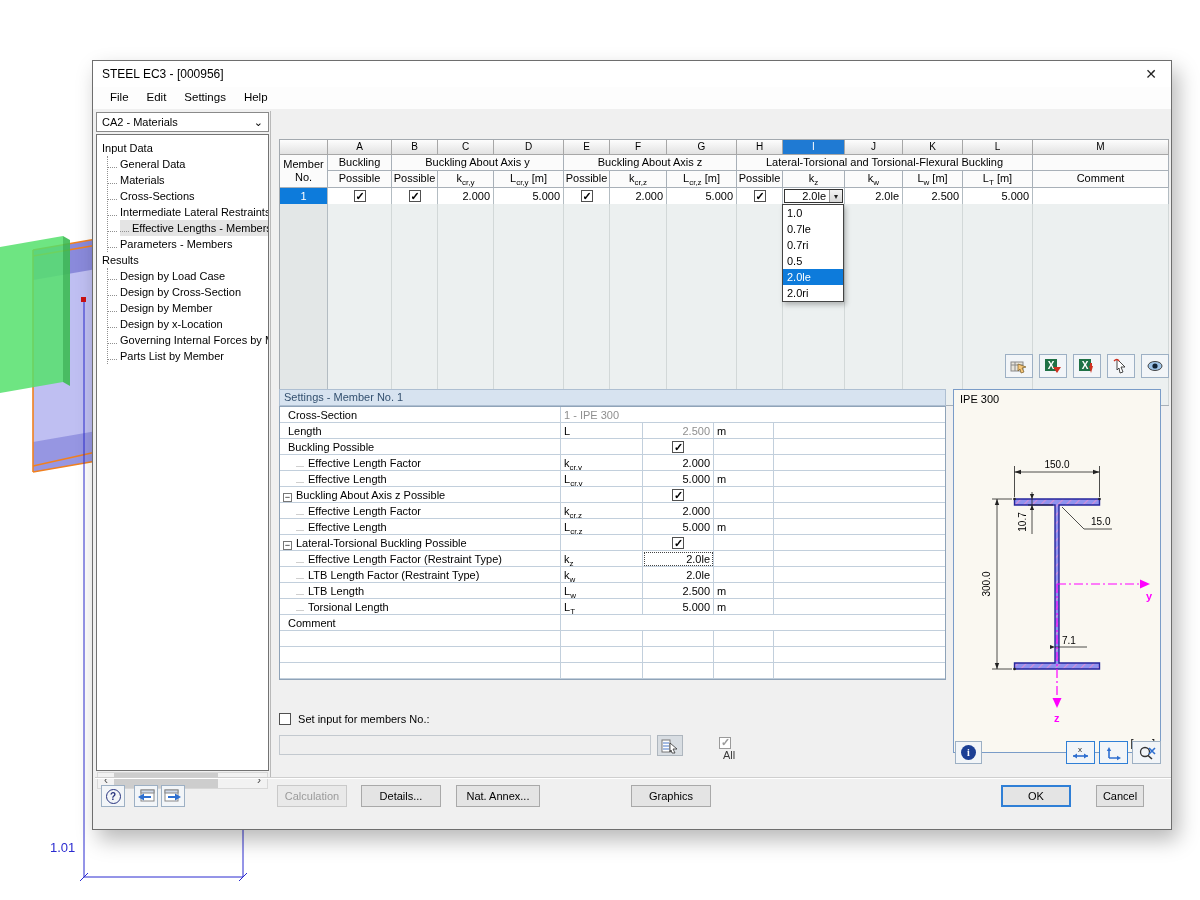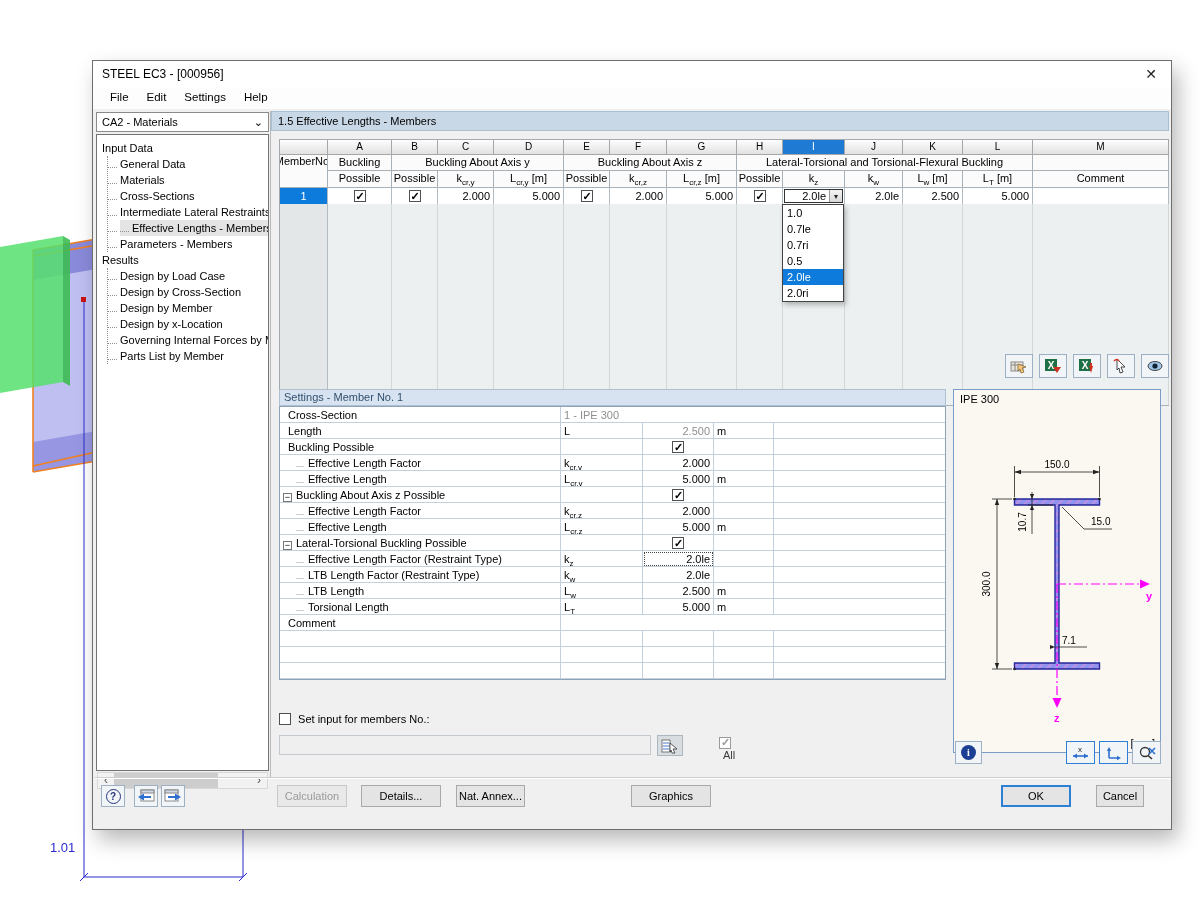--- a/index.html
+++ b/index.html
@@ -38,21 +38,21 @@
                  background:#c9d8e6; border:1px solid #a9bfd2; line-height:18px; padding-left:6px; }
   
   .gtable { position:absolute; left:186px; top:78px; width:890px; display:grid;
             grid-template-columns:48px 64px 46px 56px 70px 46px 57px 70px 46px 62px 58px 60px 70px 1fr;
             grid-template-rows:15px 16px 17px 17px; border-left:1px solid #a3a9af; border-top:1px solid #a3a9af; }
   .hL { background:linear-gradient(#fdfdfd,#e2e2e2); border-right:1px solid #a7a7a7; border-bottom:1px solid #a7a7a7;
         text-align:center; font-size:10px; line-height:14px; }
   .hL.selL { background:#1f7ad3; color:#fff; }
   .hG, .hS { background:#fbfbfb; border-right:1px solid #a8b0b8; border-bottom:1px solid #a8b0b8;
         text-align:center; line-height:15px; overflow:hidden; white-space:nowrap; }
-  .hMember { grid-row:2/4; display:flex; flex-direction:row; justify-content:center; line-height:13px; }
+  .hMember { grid-row:2/4; display:flex; flex-direction:column; justify-content:center; line-height:13px; }
   .dC { background:#fff; border-right:1px solid #b3bcc2; border-bottom:1px solid #b3bcc2;
         text-align:right; padding:1px 3px 0 0; line-height:15px; }
   .dC.center { text-align:center; padding:1px 0 0 0; }
   .dMember { background:#0d7bdb; color:#fff; text-align:center; padding:1px 0 0 0; }
   sub { font-size:8px; }
   .combo { display:flex; height:100%; align-items:stretch; border:1px solid #333; }
   .combo-val { flex:1; text-align:right; padding:0 3px 0 0; line-height:13px; }
   .combo-btn { width:13px; background:linear-gradient(#f4f4f4,#d8d8d8); border-left:1px solid #999;
         font-size:8px; line-height:13px; text-align:center; color:#222; }
   .tbody-fill { position:absolute; left:186px; top:143px; width:890px; height:202px; display:grid;
@@ -195,21 +195,20 @@
       </div>
     </div>
   </div>
   <div class="tree-hscroll">
     <div class="scroll-arrow">‹</div>
     <div class="scroll-thumb"></div>
     <div class="scroll-arrow" style="margin-left:auto;">›</div>
   </div>
   <div class="vsep"></div>
 
-  <div class="sect-header">1.5 Effective Lengths - Members</div>
 
   <div class="gtable">
     <div class="hL"></div>
     <div class="hL">A</div>
     <div class="hL">B</div>
     <div class="hL">C</div>
     <div class="hL">D</div>
     <div class="hL">E</div>
     <div class="hL">F</div>
     <div class="hL">G</div>
@@ -562,17 +561,17 @@
   <div class="icon-btn" style="left:68px;">
     <svg width="18" height="15">
         <rect x="1" y="1" width="13" height="11" fill="#fff" stroke="#888"></rect>
         <rect x="1" y="1" width="13" height="3" fill="#cfd8e8" stroke="#888"></rect>
         <path d="M4,8 H13" stroke="#2f6fd0" stroke-width="2"></path>
         <polygon points="17,8 11,4.5 11,11.5" fill="#2f6fd0"></polygon>
       </svg>
   </div>
   <div class="btn disabled" style="left:184px; width:70px;">Calculation</div>
   <div class="btn" style="left:268px; width:80px;">Details...</div>
-  <div class="btn" style="left:363px; width:69px;">Nat. Annex...</div>
+  <div class="btn" style="left:363px; width:84px;">Nat. Annex...</div>
   <div class="btn" style="left:538px; width:80px;">Graphics</div>
   <div class="btn focused" style="left:908px; width:70px;">OK</div>
   <div class="btn" style="left:1003px; width:48px;">Cancel</div>
 </div>
 
 </body></html>

